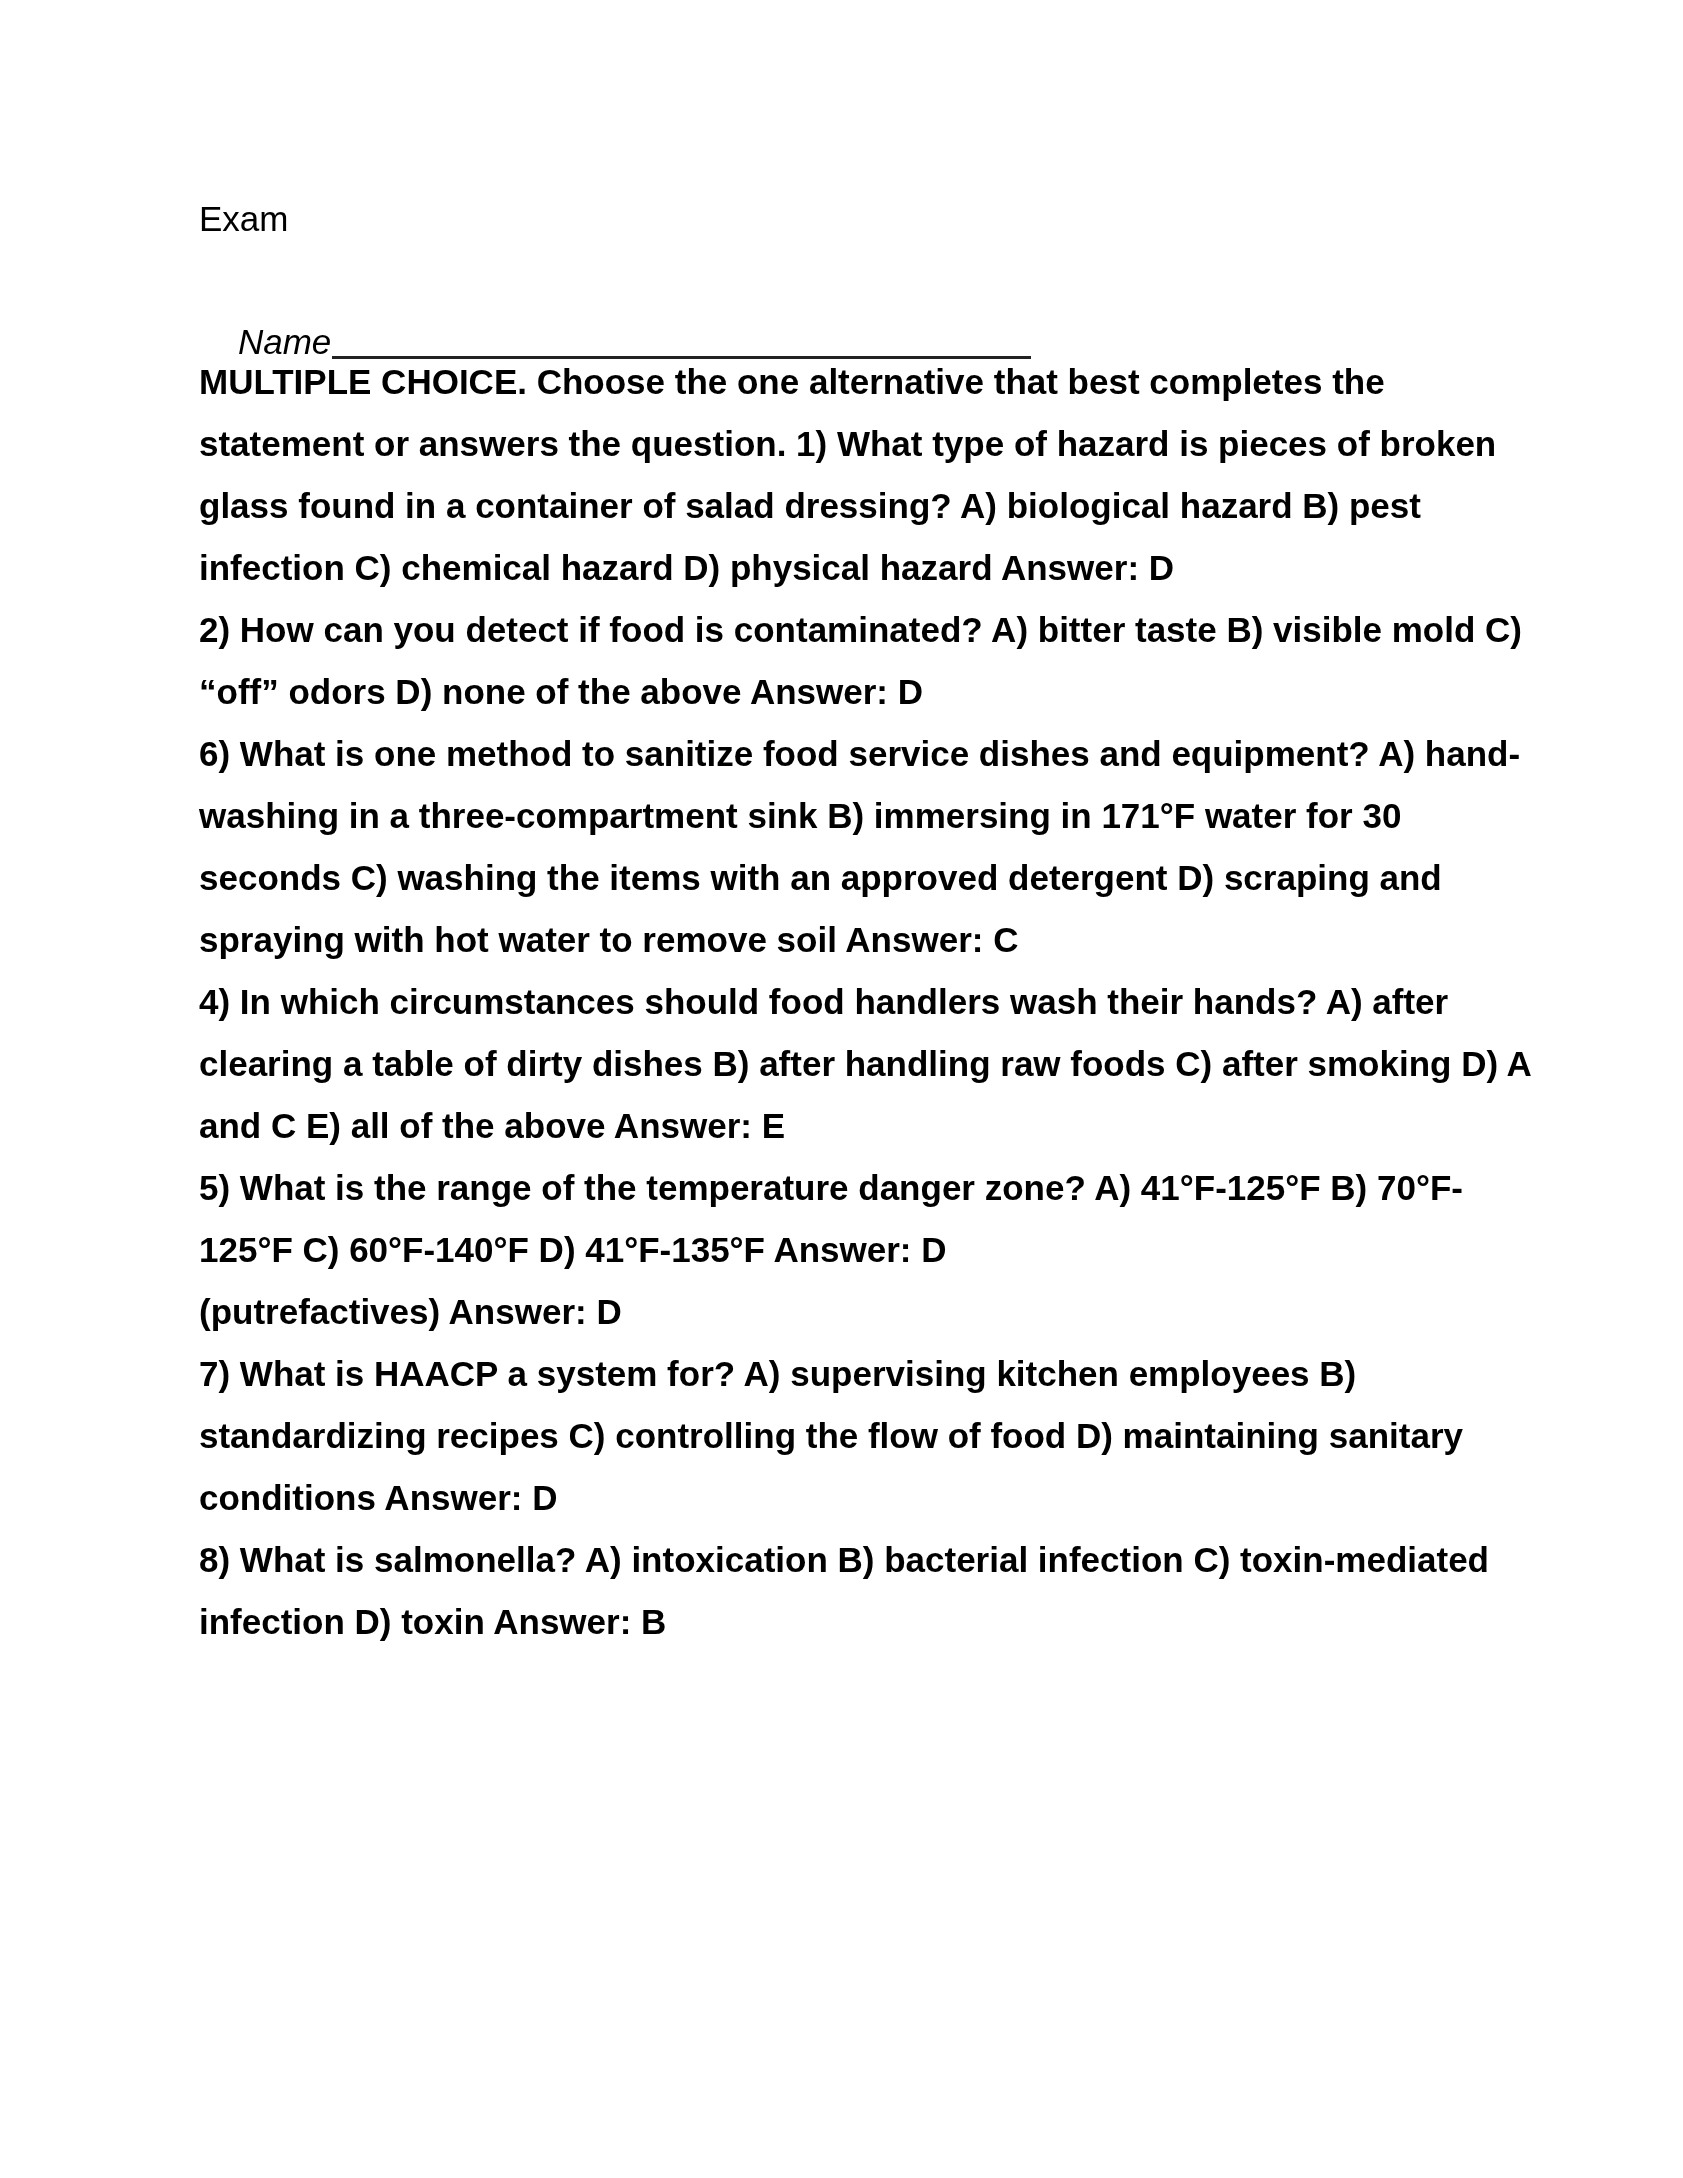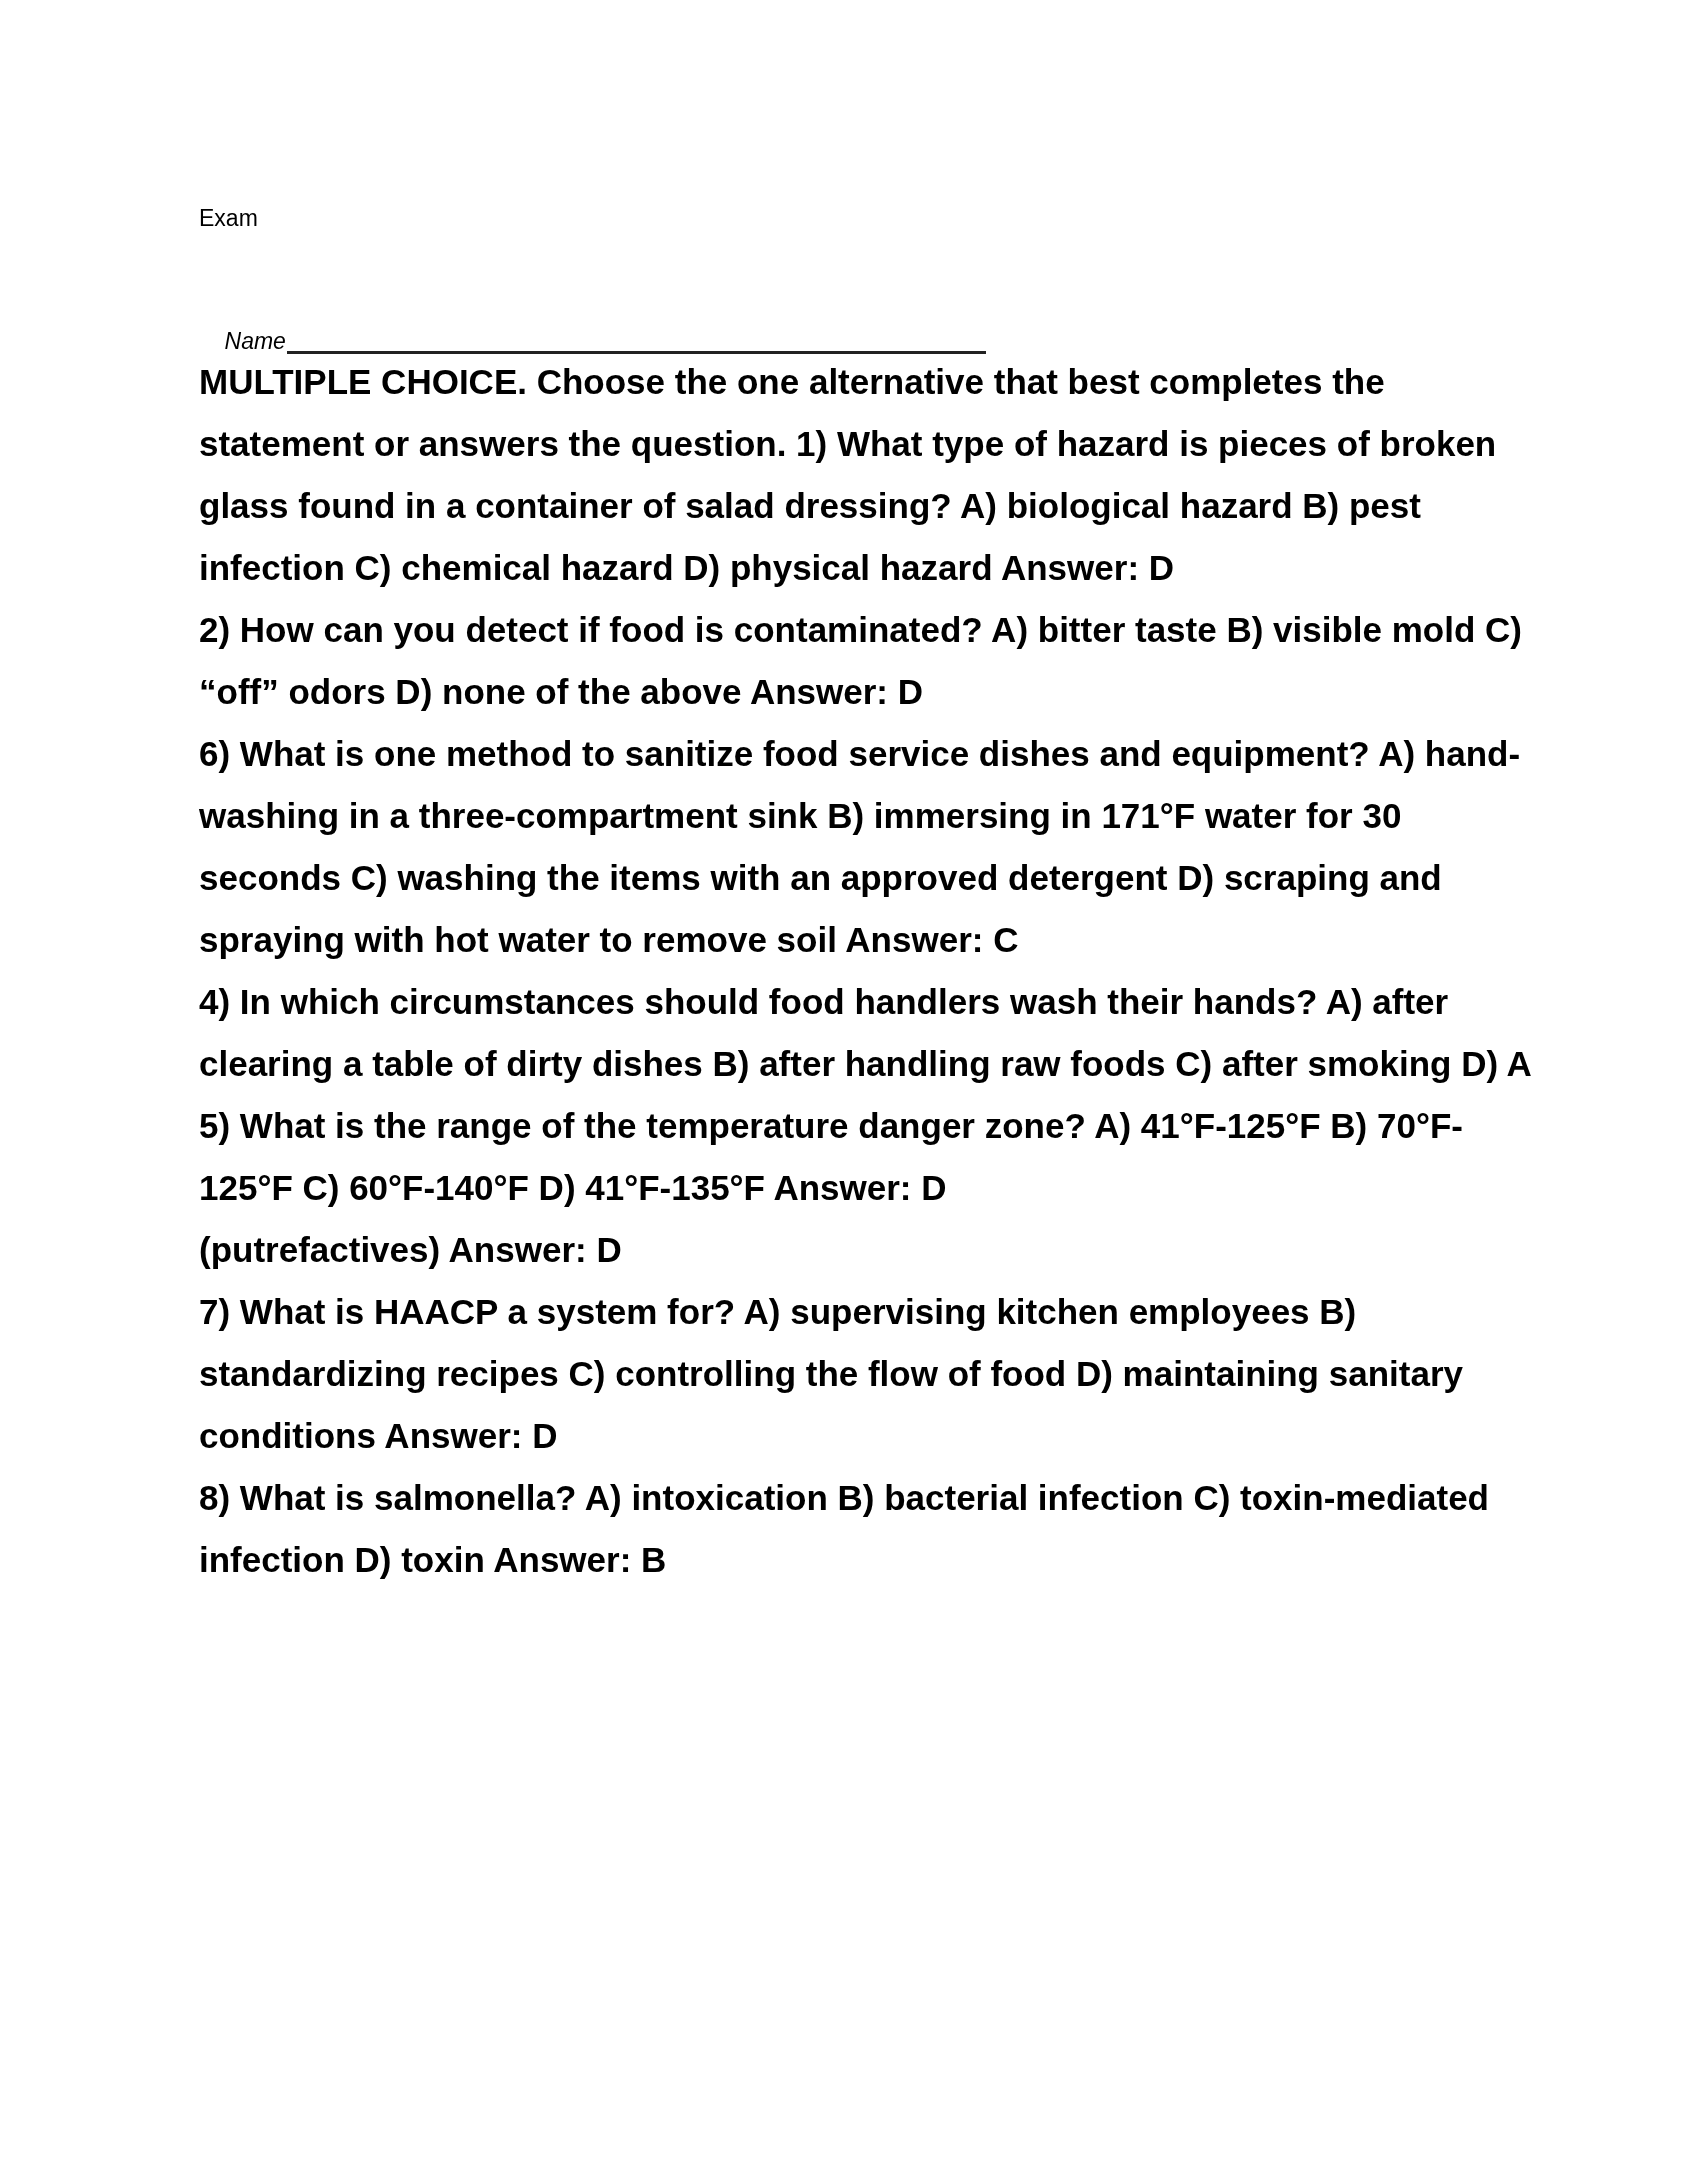--- a/index.html
+++ b/index.html
@@ -18,21 +18,21 @@
   .page {
     position: absolute;
     left: 0; top: 0;
     width: 1683px;
     height: 2178px;
     background: #ffffff;
   }
   .line {
     position: absolute;
     left: 199px;
-    font-size: 23px;
+    font-size: 35px;
     line-height: 61px;
     height: 61px;
     white-space: pre;
     margin: 0;
   }
   #exam-title { top: 188px; }
   #name-line { top: 250px; font-style: italic; }
   .name-field {
     display: inline-block;
     width: 699px;
@@ -74,20 +74,21 @@
     <span class="row">glass found in a container of salad dressing? A) biological hazard B) pest</span>
     <span class="row">infection C) chemical hazard D) physical hazard Answer: D</span>
     <span class="row">2) How can you detect if food is contaminated? A) bitter taste B) visible mold C)</span>
     <span class="row">“off” odors D) none of the above Answer: D</span>
     <span class="row">6) What is one method to sanitize food service dishes and equipment? A) hand-</span>
     <span class="row">washing in a three-compartment sink B) immersing in 171°F water for 30</span>
     <span class="row">seconds C) washing the items with an approved detergent D) scraping and</span>
     <span class="row">spraying with hot water to remove soil Answer: C</span>
     <span class="row">4) In which circumstances should food handlers wash their hands? A) after</span>
     <span class="row">clearing a table of dirty dishes B) after handling raw foods C) after smoking D) A</span>
+    <span class="row">and C E) all of the above Answer: E</span>
     <span class="row">5) What is the range of the temperature danger zone? A) 41°F-125°F B) 70°F-</span>
     <span class="row">125°F C) 60°F-140°F D) 41°F-135°F Answer: D</span>
     <span class="row">(putrefactives) Answer: D</span>
     <span class="row">7) What is HAACP a system for? A) supervising kitchen employees B)</span>
     <span class="row">standardizing recipes C) controlling the flow of food D) maintaining sanitary</span>
     <span class="row">conditions Answer: D</span>
     <span class="row">8) What is salmonella? A) intoxication B) bacterial infection C) toxin-mediated</span>
     <span class="row">infection D) toxin Answer: B</span>
   </div>
 </div>

